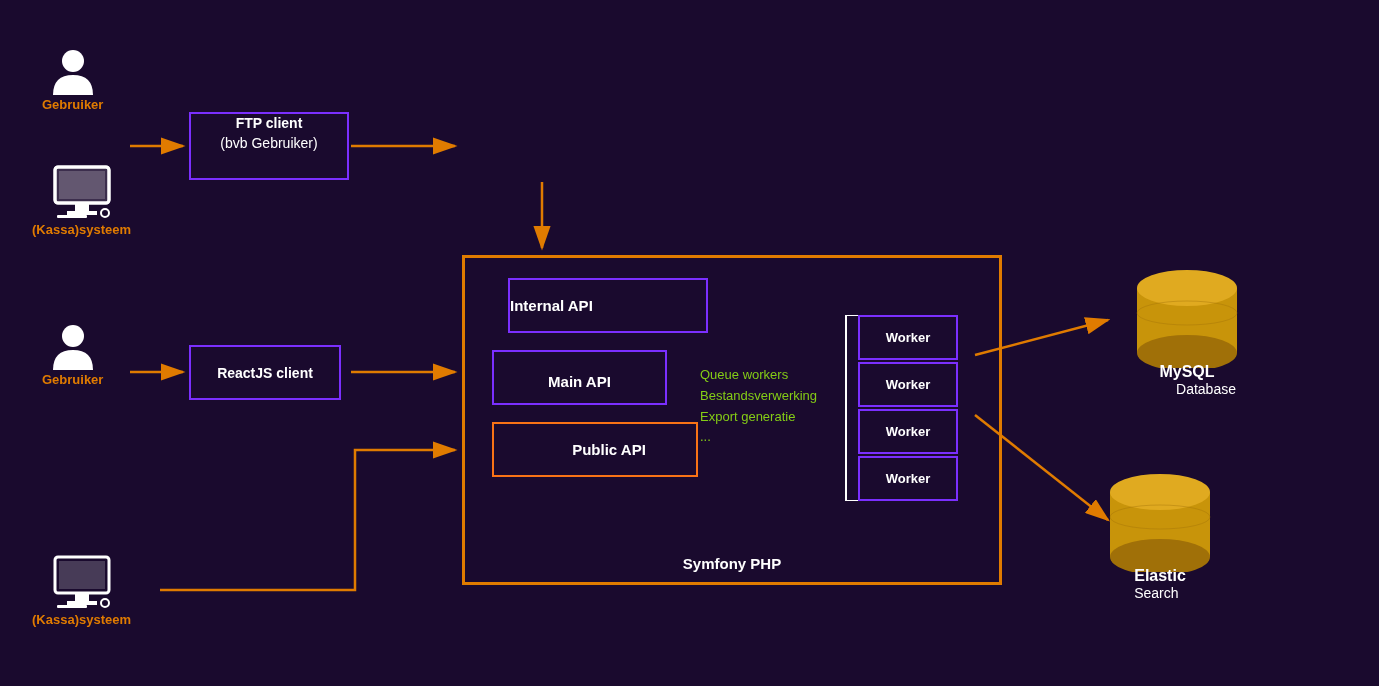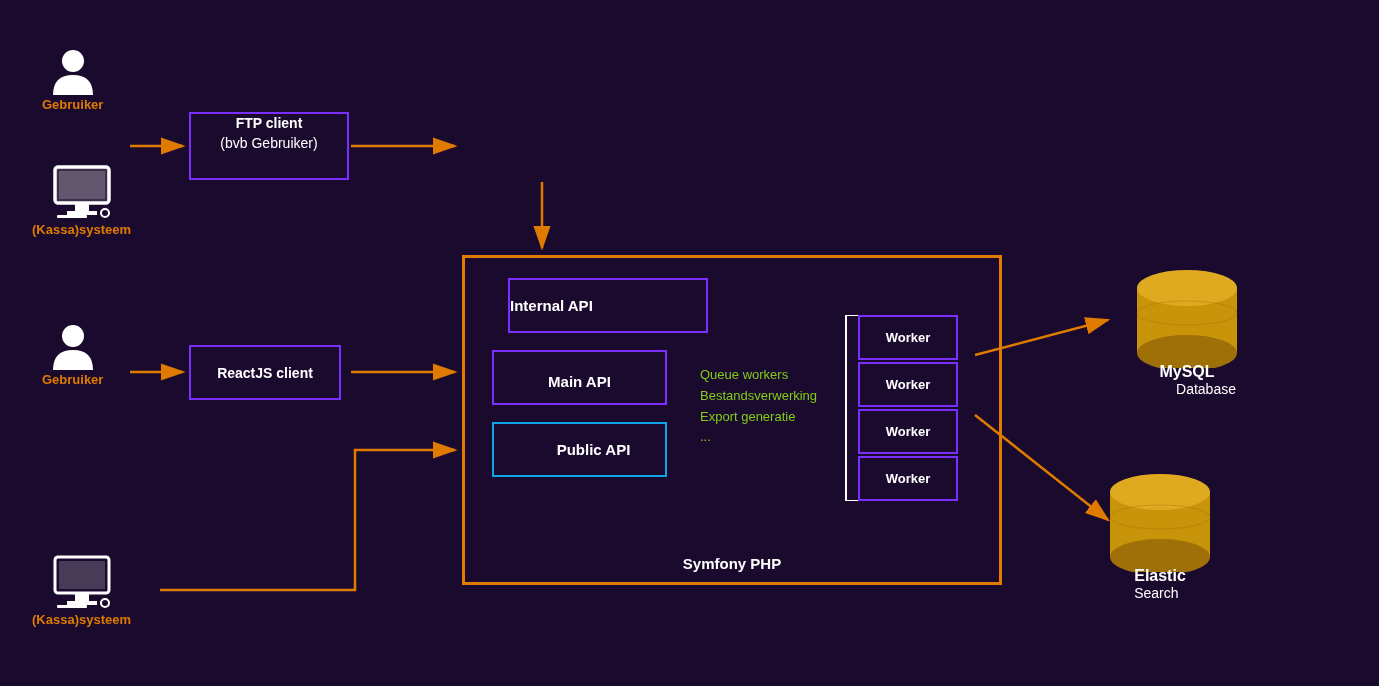--- a/index.html
+++ b/index.html
@@ -212,21 +212,21 @@
   </div>
 
   <div style="position:absolute; left:508px; top:278px; width:200px; height:55px; border:2px solid #7b2fff; display:flex; align-items:center; justify-content:flex-start;">
     <span style="color:white; font-weight:bold; font-size:15px;">Internal API</span>
   </div>
 
   <div style="position:absolute; left:492px; top:350px; width:175px; height:55px; border:2px solid #7b2fff; display:flex; align-items:center; justify-content:center;">
     <span style="color:white; font-weight:bold; font-size:15px;margin-top:7px;">Main API</span>
   </div>
 
-  <div style="position:absolute; left:492px; top:422px; width:175px; height:55px; border:2px solid #0ea5e9; display:flex; align-items:center; justify-content:center;padding-left:28px;">
+  <div style="position:absolute; left:492px; top:422px; width:206px; height:55px; border:2px solid #f97316; display:flex; align-items:center; justify-content:center;padding-left:28px;">
     <span style="color:white; font-weight:bold; font-size:15px;">Public API</span>
   </div>
 
   <div style="position:absolute; left:700px; top:365px; color:#84cc16; font-size:13px; text-align:left; line-height:1.6;">
     <div>Queue workers</div>
     <div>Bestandsverwerking</div>
     <div>Export generatie</div>
     <div>...</div>
   </div>
 

